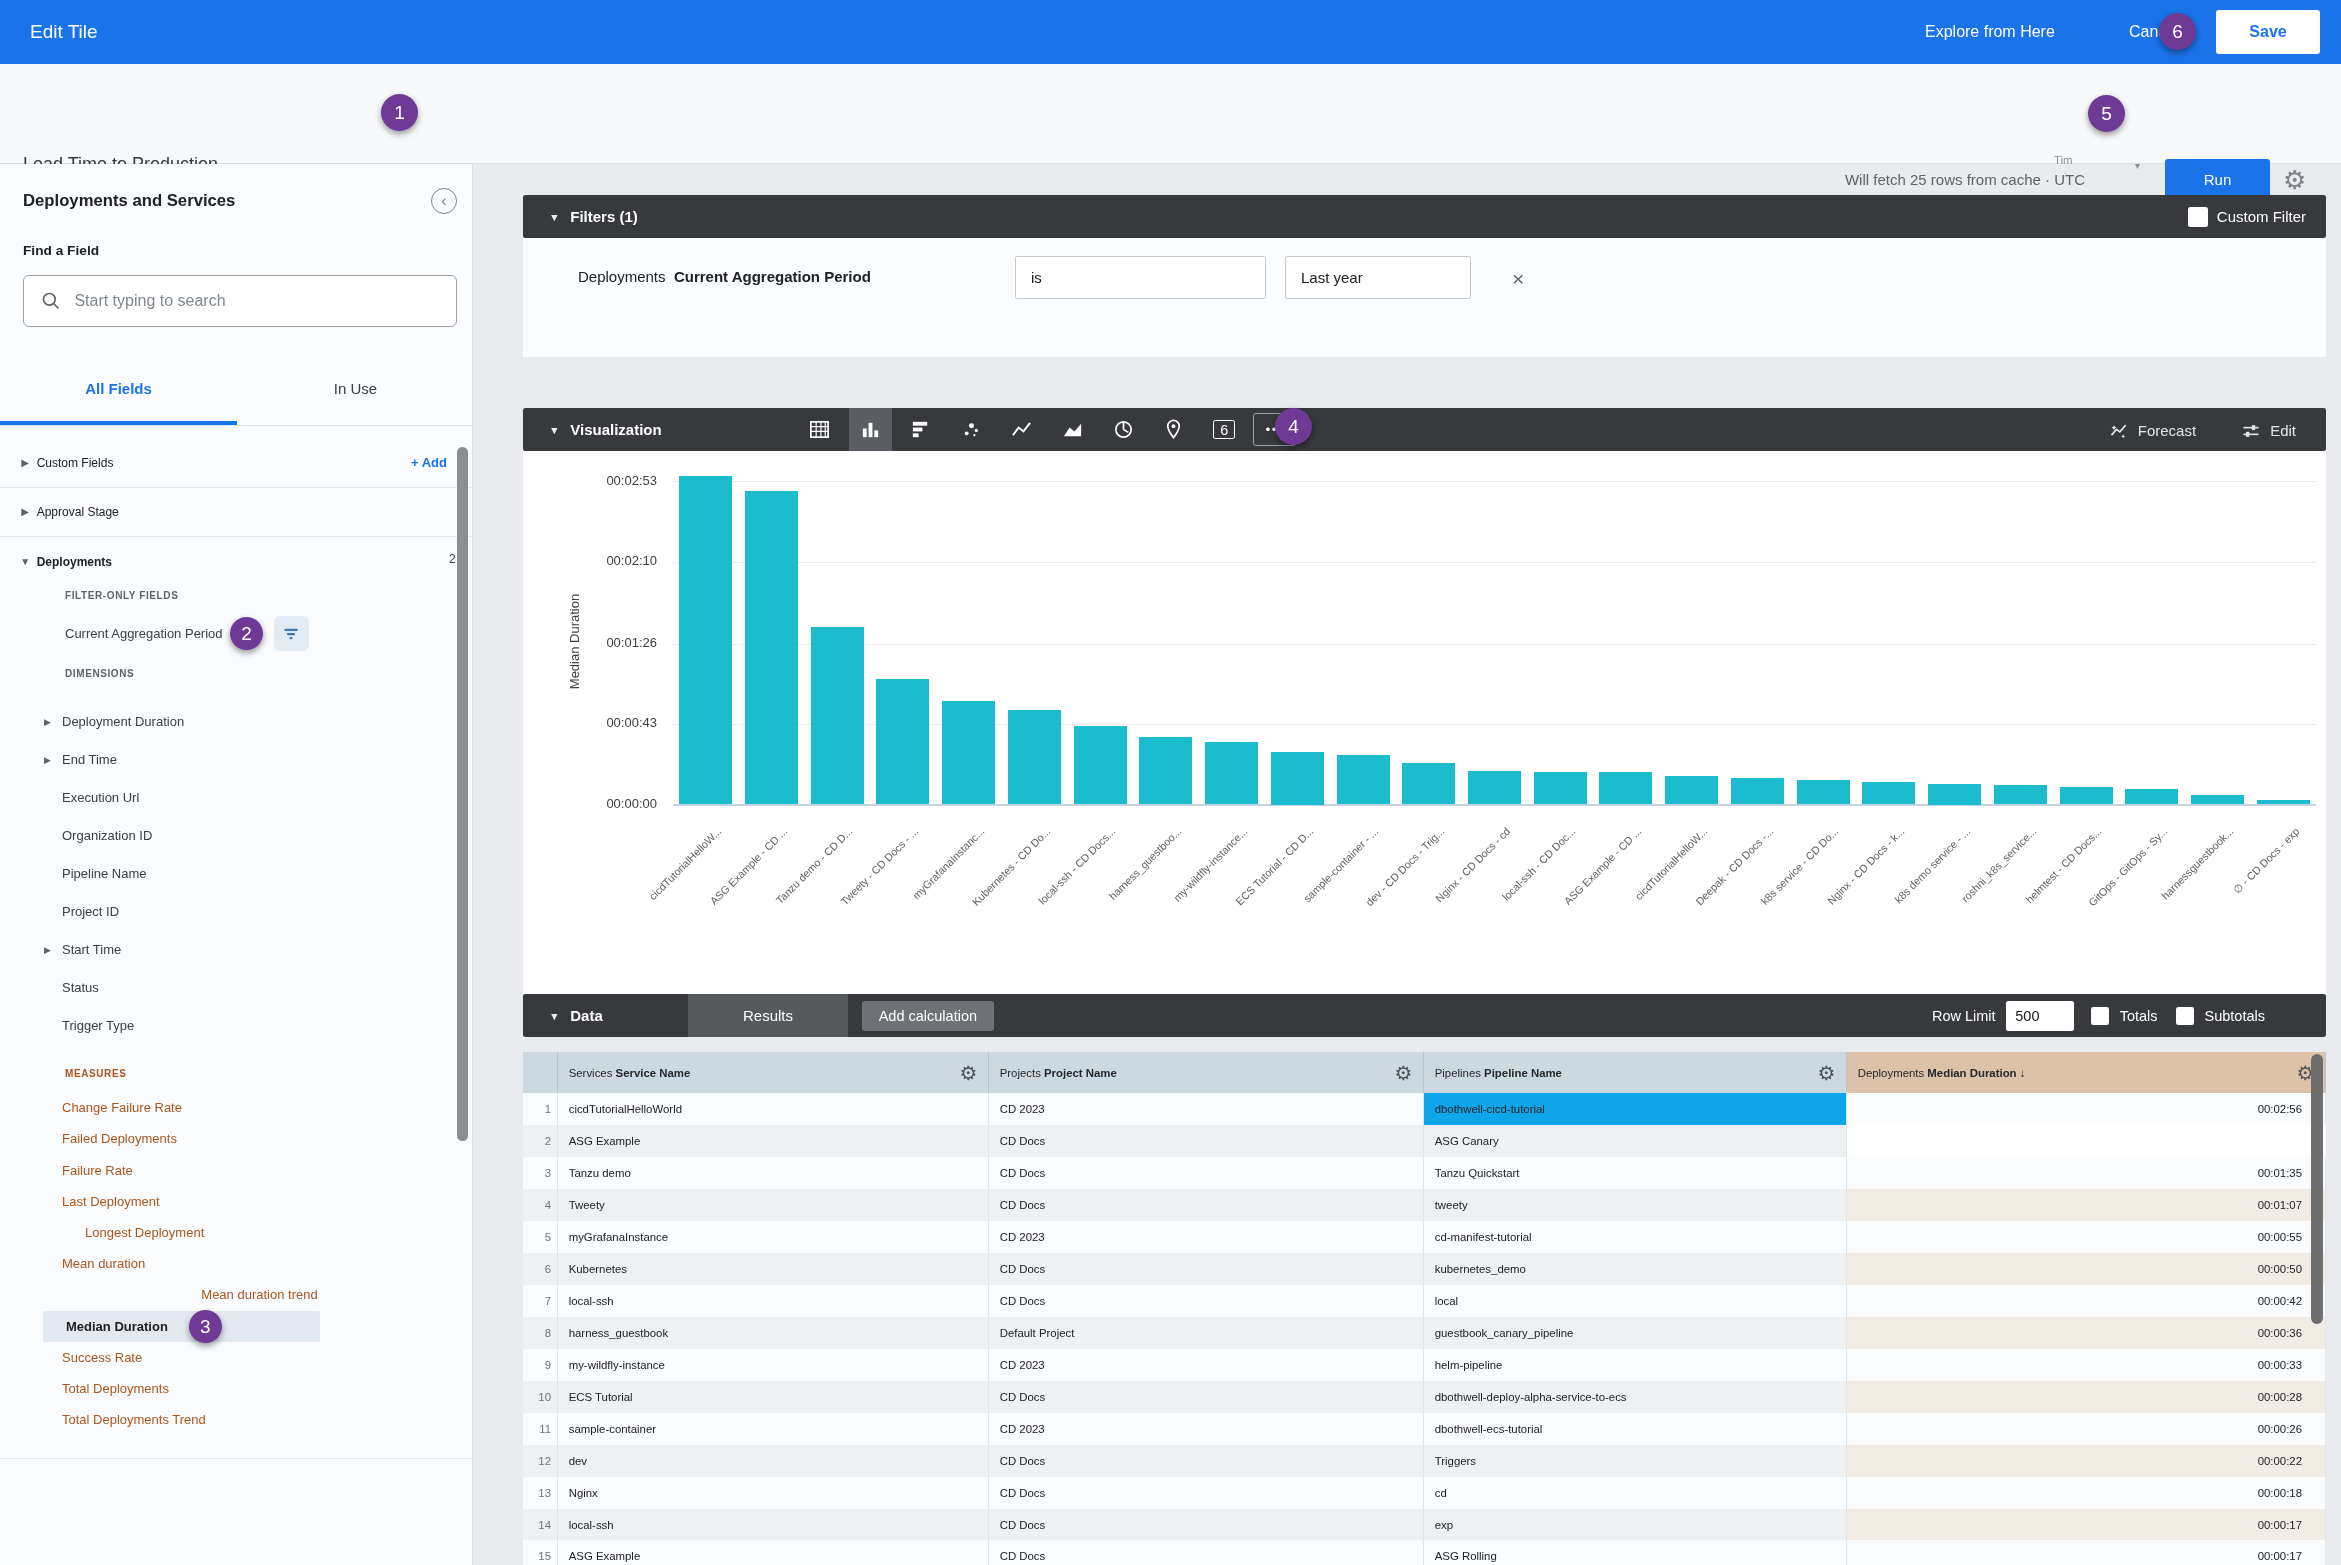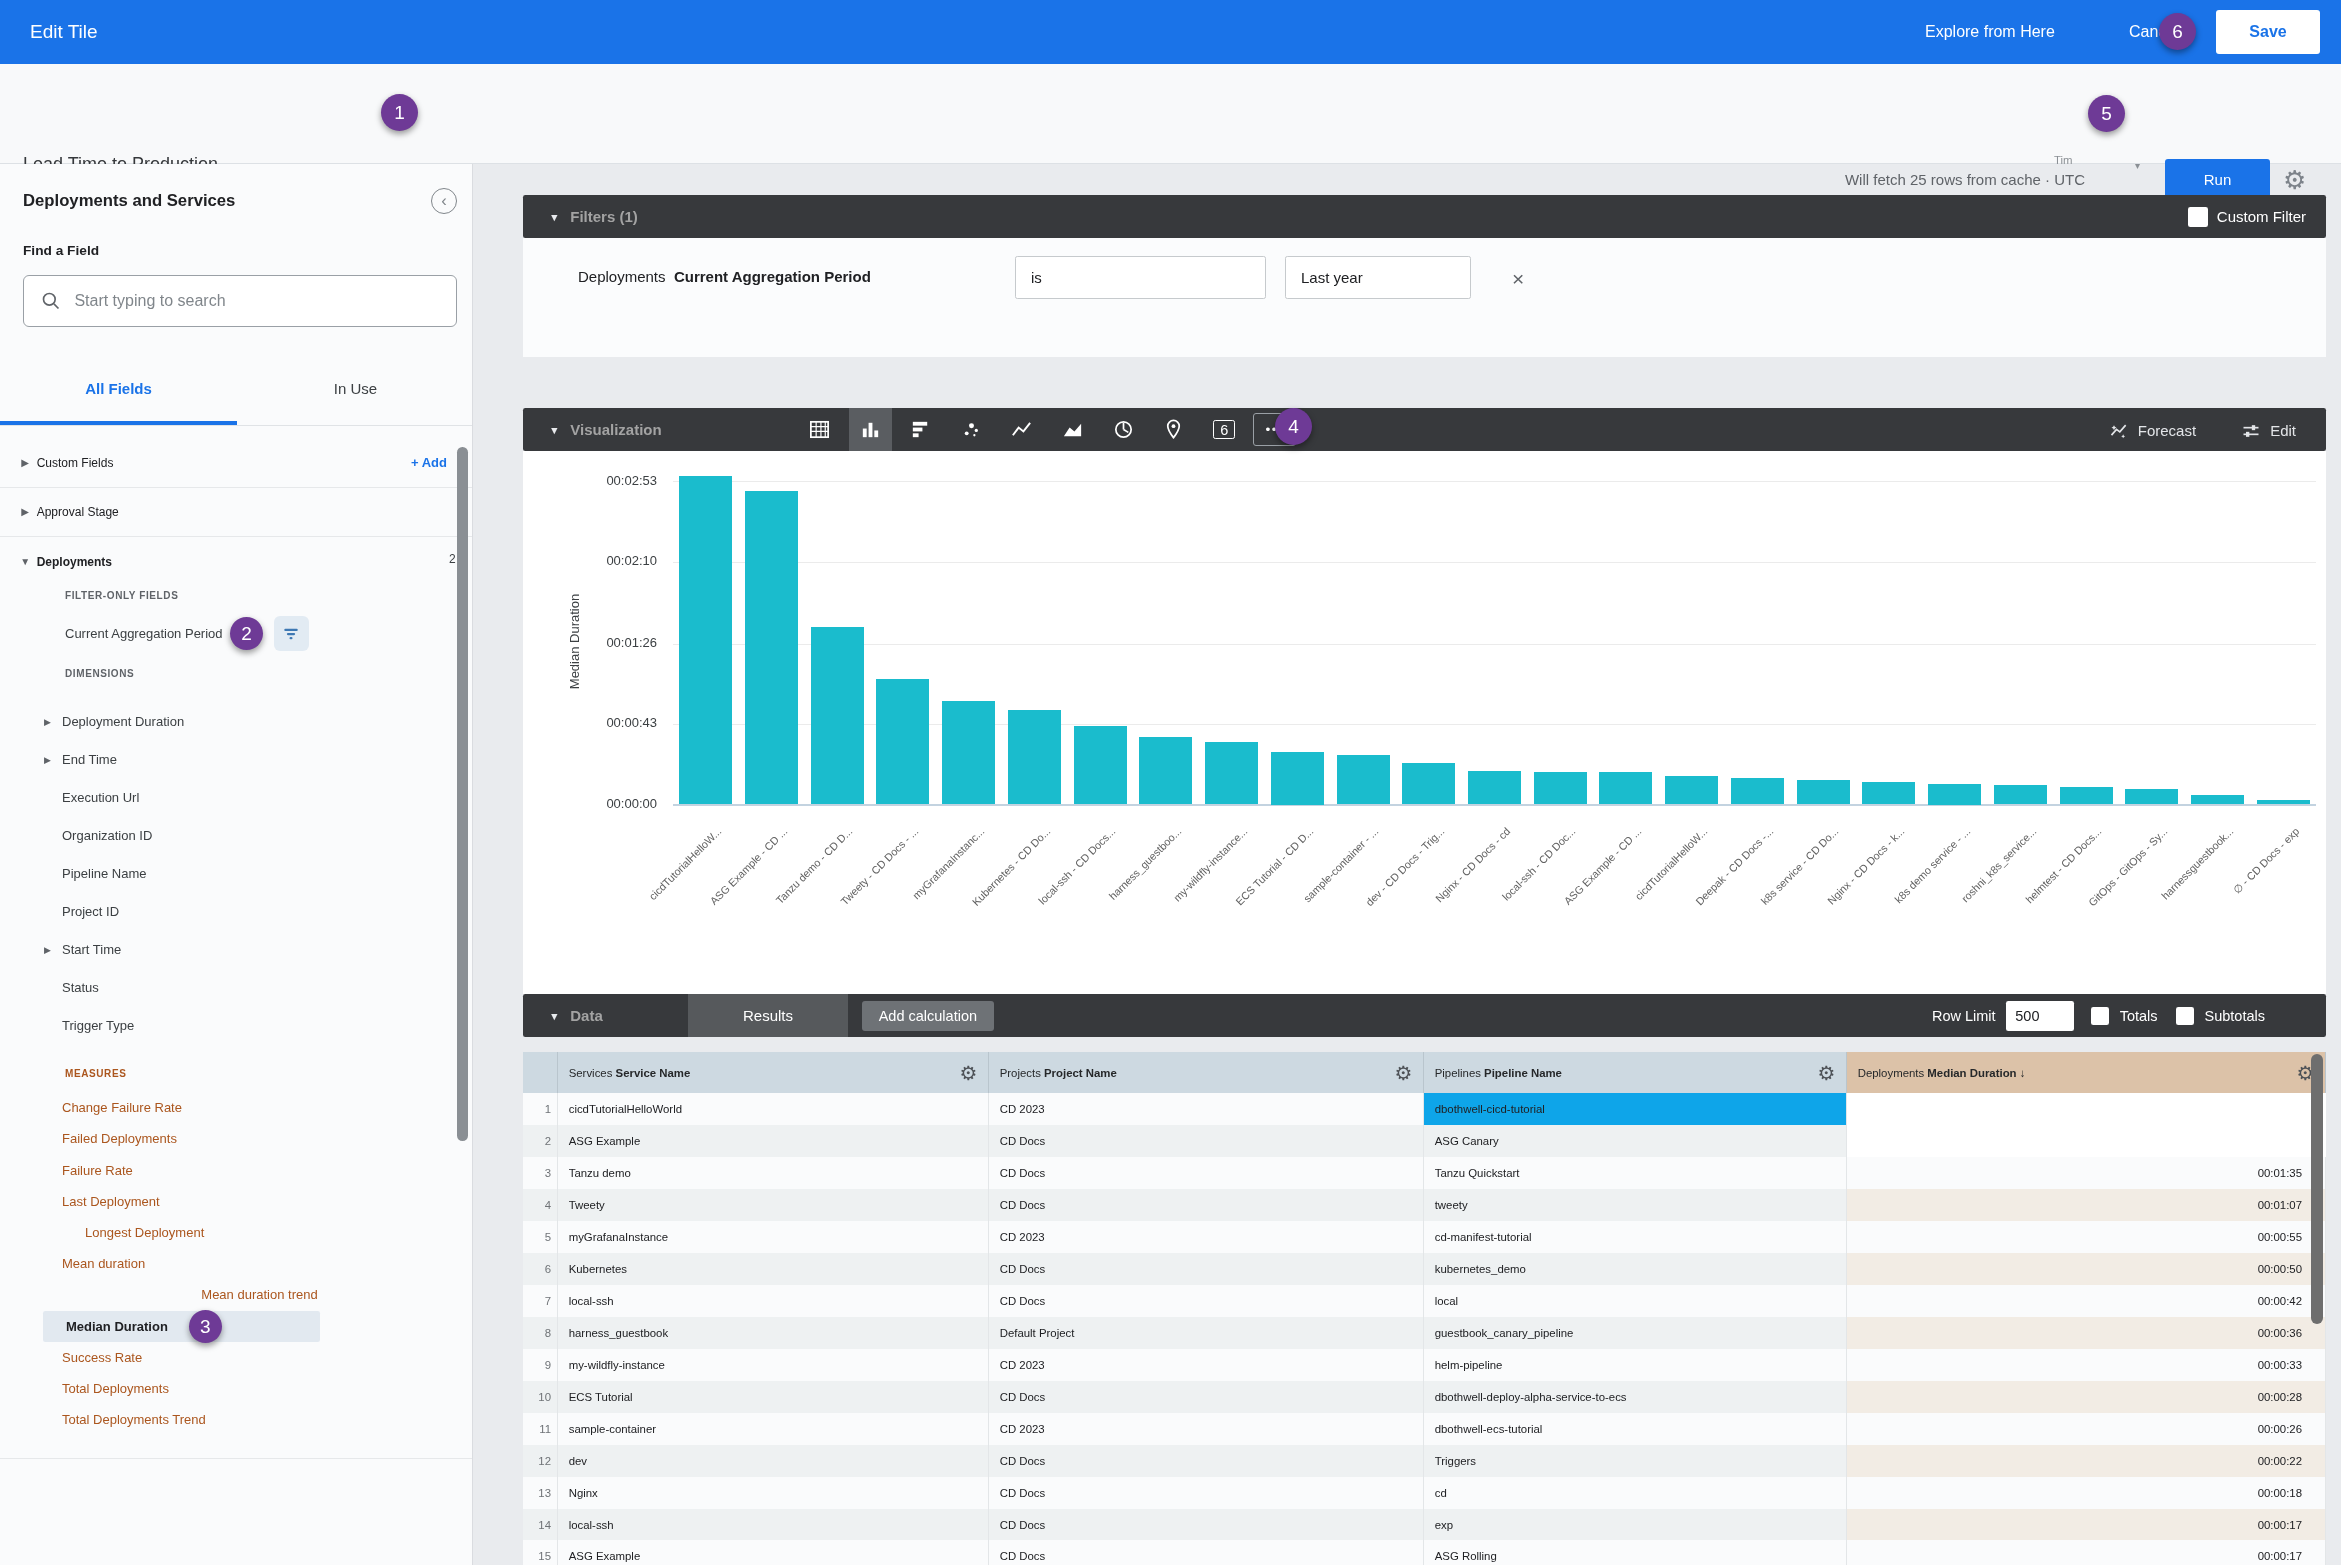--- a/index.html
+++ b/index.html
@@ -51,21 +51,21 @@
   #sb-bottom-div { position:absolute; left:0; top:1294px; width:473px; height:0.8px; background:#e6e8ea; }
   #add-custom { position:absolute; left:411px; top:291px; color:#1a73e8; font-size:13px; font-weight:bold; cursor:pointer; }
   #dep-count { position:absolute; left:449px; top:388px; color:#3c4043; font-size:12px; }
   #filter-field-row { position:absolute; left:65px; top:452px; display:flex; align-items:center; }
   #filter-field-row .t { font-size:13px; color:#3c4043; }
   #cap-filter-btn { width:35px; height:35px; background:#e2ebf3; border-radius:6px; margin-left:10.7px; display:flex; align-items:center; justify-content:center; cursor:pointer; }
 
   
   .dark-bar { position:absolute; left:523px; width:1803px; height:43px; background:#37393c; border-radius:2.3px; color:#fff; display:flex; align-items:center; }
   .bar-caret { margin-left:26px; font-size:10.7px; color:#e8eaed; }
-  .bar-label { margin-left:10.7px; font-size:15px; font-weight:bold; color:#a3a3a3; }
+  .bar-label { margin-left:10.7px; font-size:15px; font-weight:bold; color:#ffffff; }
   .cb { width:20px; height:20px; background:#fff; border-radius:2.3px; display:inline-block; cursor:pointer; }
 
   
   #filters-bar { top:195px; }
   #filters-body { position:absolute; left:523px; top:238px; width:1803px; height:119px; background:#fbfcfd; }
   #filter-row-label { position:absolute; left:55px; top:30px; font-size:15px; color:#202124; }
   .fbox { position:absolute; top:18px; height:43px; background:#fff; border:0.8px solid #c6cacd; border-radius:2.3px; font-size:15px; color:#202124; display:flex; align-items:center; padding-left:15px; cursor:pointer; }
   #filter-x { position:absolute; left:989px; top:29px; font-size:21px; color:#5f6368; cursor:pointer; }
   #custom-filter-wrap { position:absolute; right:20px; top:0; height:43px; display:flex; align-items:center; gap:9px; }
   #custom-filter-wrap span.txt { font-size:15px; color:#fff; }
@@ -474,20 +474,21 @@
         <span class="grp"><span>Deployments</span> <b>Median Duration</b> <b>↓</b></span>
         <span class="gear">⚙</span>
       </div>
     </div>
   <div id="tbl-body">
       <div class="tr" style="top: 41px;">
         <div class="td num" style="left: 0px; width: 35px; background: rgb(250, 251, 252);">1</div>
         <div class="td" style="left: 35px; width: 431px; background: rgb(250, 251, 252);">cicdTutorialHelloWorld</div>
         <div class="td" style="left: 466px; width: 435px; background: rgb(250, 251, 252);">CD 2023</div>
         <div class="td" style="left: 901px; width: 423px; background: #0ea5e9;">dbothwell-cicd-tutorial</div>
+        <div class="td dur" style="left: 1324px; width: 479px; background: rgb(250, 251, 252);">00:02:56</div>
       </div>
       <div class="tr" style="top: 73px;">
         <div class="td num" style="left: 0px; width: 35px; background: rgb(238, 241, 242);">2</div>
         <div class="td" style="left: 35px; width: 431px; background: rgb(238, 241, 242);">ASG Example</div>
         <div class="td" style="left: 466px; width: 435px; background: rgb(238, 241, 242);">CD Docs</div>
         <div class="td" style="left: 901px; width: 423px; background: rgb(238, 241, 242);">ASG Canary</div>
       </div>
       <div class="tr" style="top: 105px;">
         <div class="td num" style="left: 0px; width: 35px; background: rgb(250, 251, 252);">3</div>
         <div class="td" style="left: 35px; width: 431px; background: rgb(250, 251, 252);">Tanzu demo</div>

